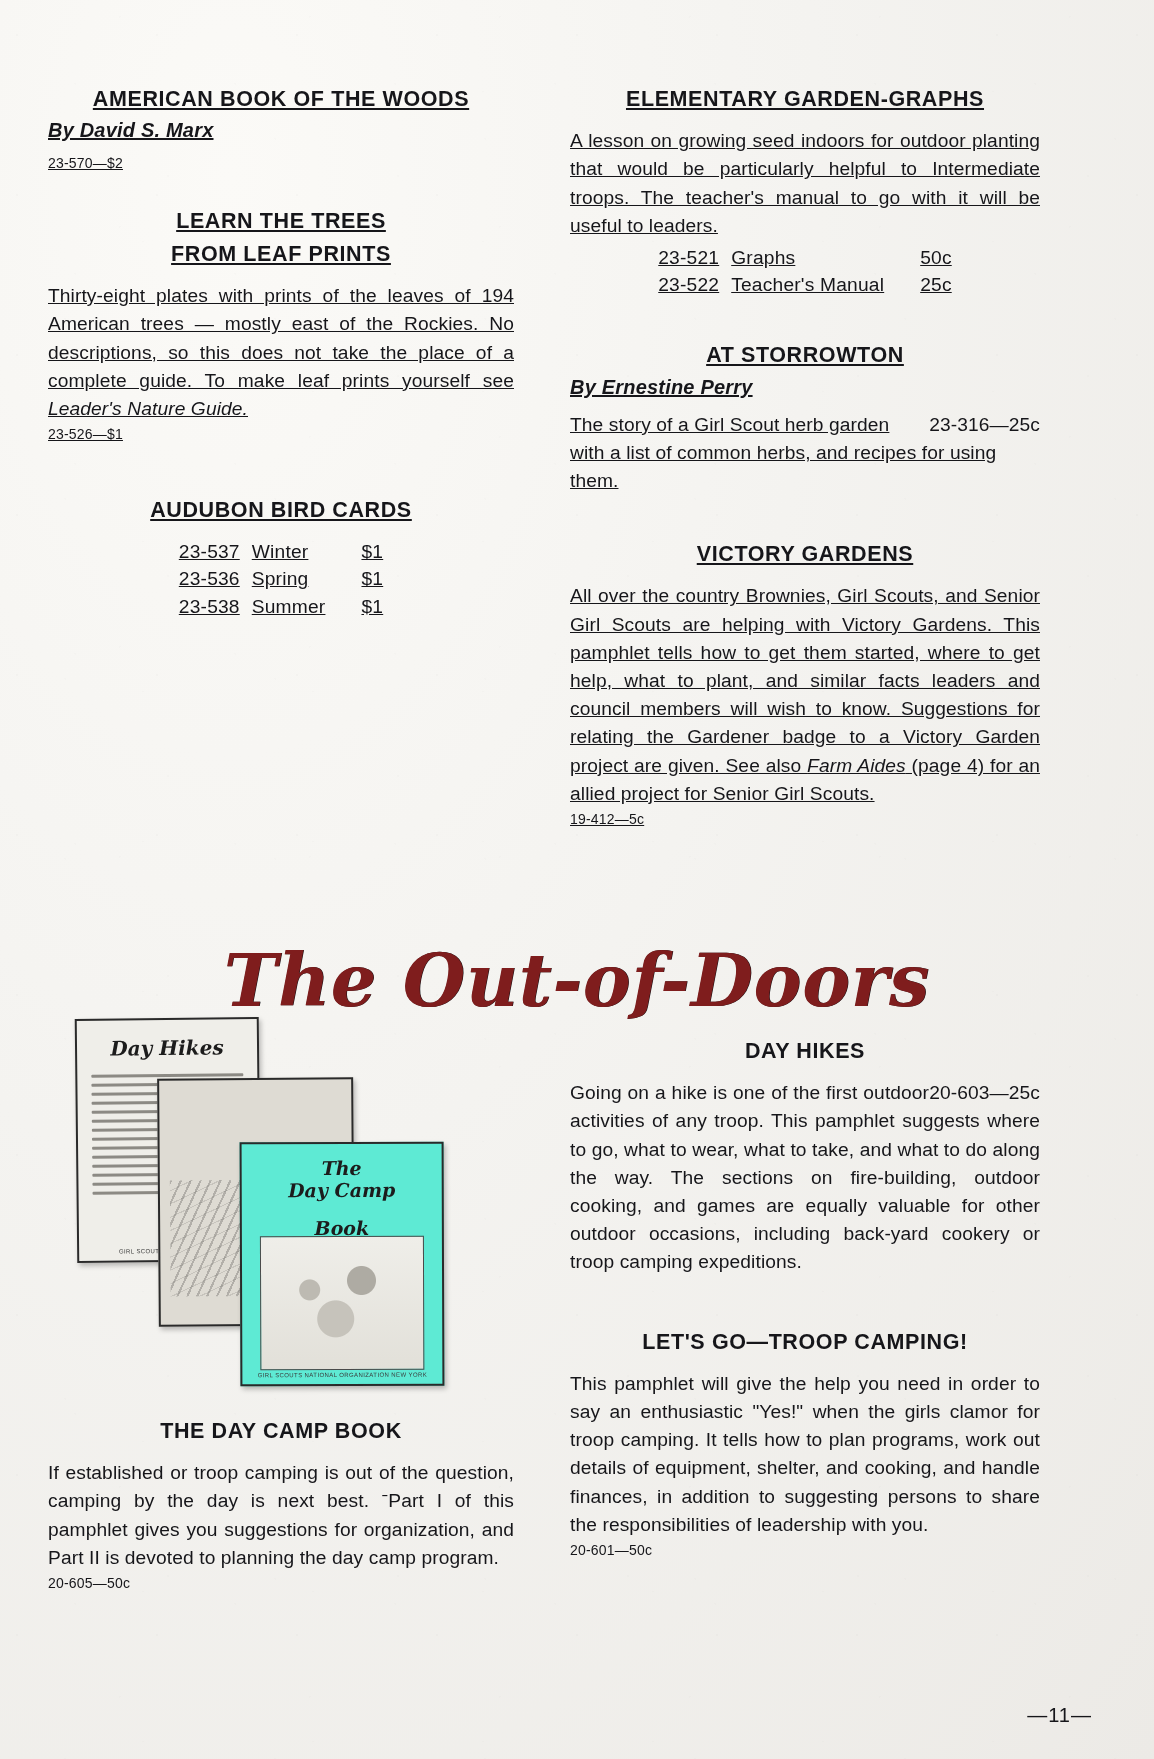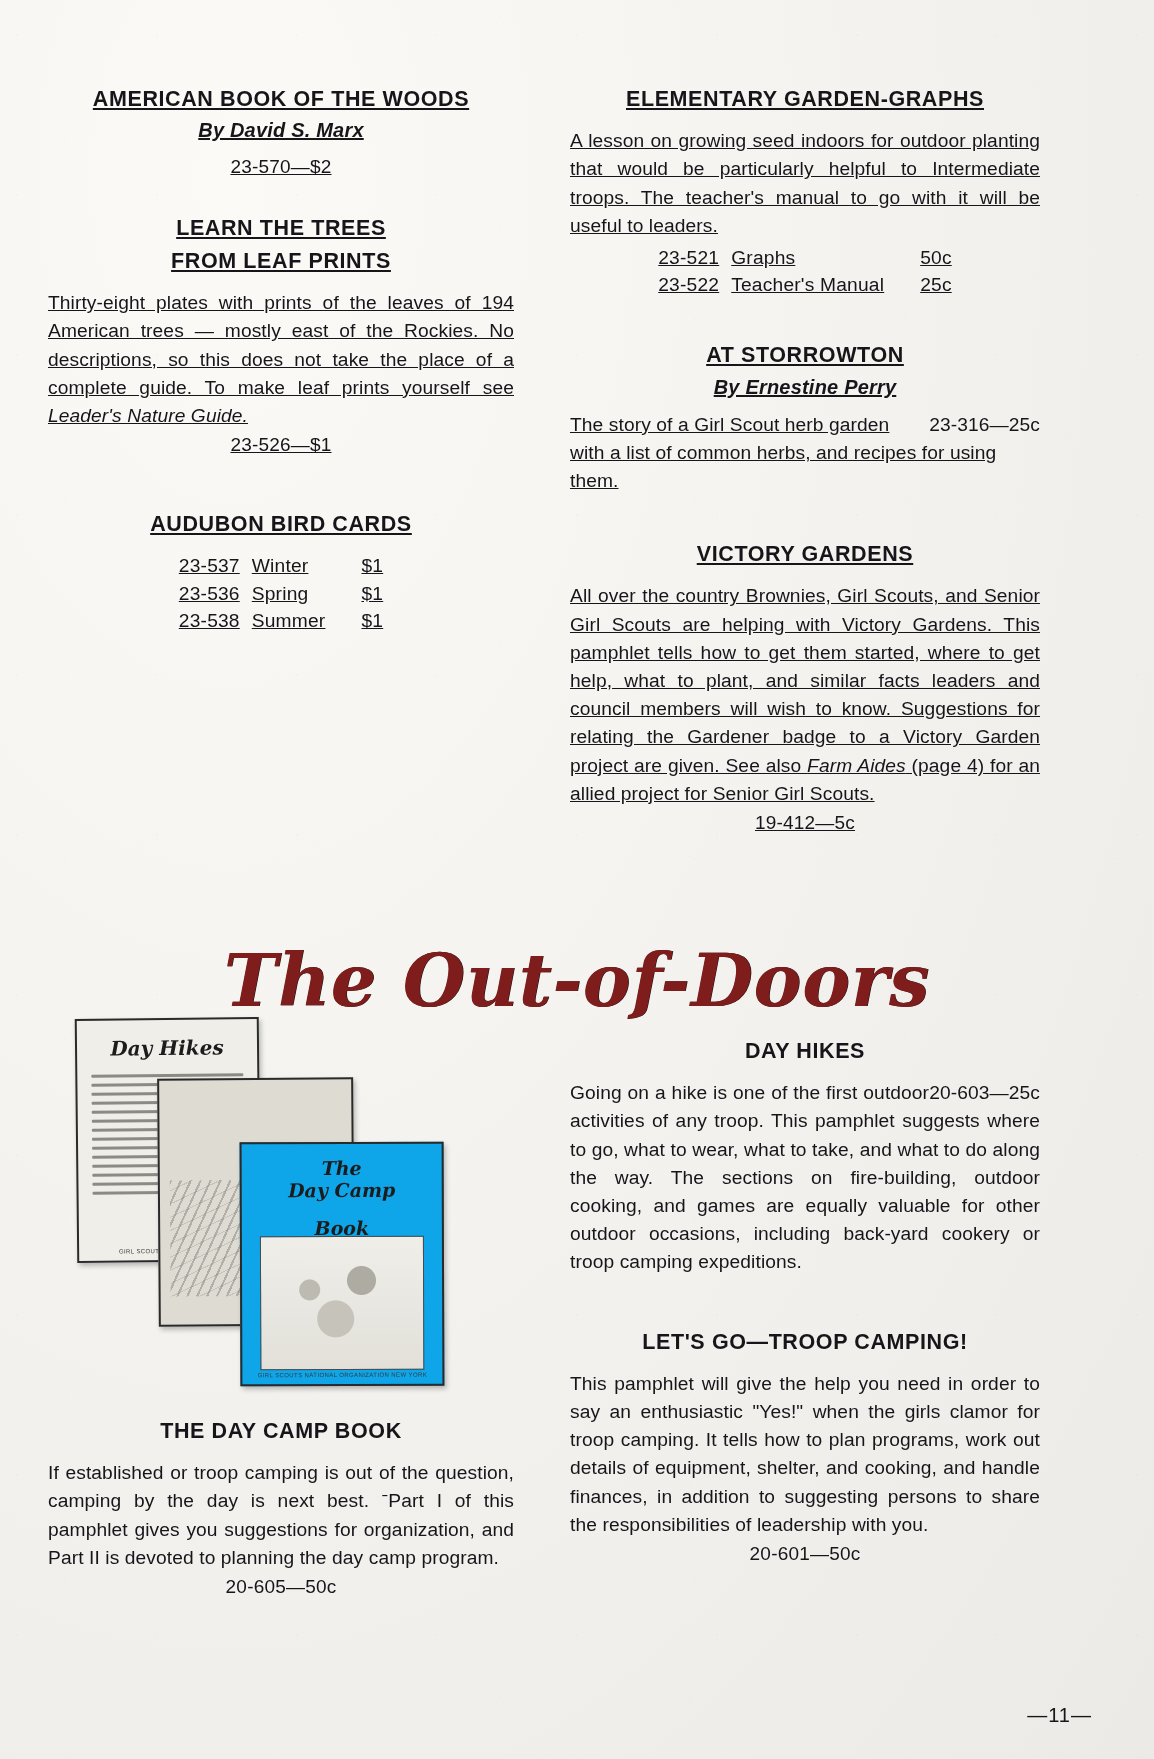--- a/index.html
+++ b/index.html
@@ -55,41 +55,41 @@
 
   h2.title {
     font-size: 21.5px;
     font-weight: bold;
     letter-spacing: .6px;
     text-align: center;
     margin: 0 0 6px 0;
     line-height: 1.26;
   }
   .byline {
-    text-align: center;
+    text-align: left;
     font-style: italic;
     font-weight: bold;
     font-size: 20px;
     margin: 0 0 12px 0;
     letter-spacing: .2px;
   }
   p.body {
     font-size: 19.2px;
     line-height: 1.47;
     margin: 0;
     text-align: justify;
     letter-spacing: .1px;
   }
   p.body.nojust { text-align: left; }
   .it { font-style: italic; }
 
   .code-line {
-    font-size: 19px;
+    font-size: 14px;
     line-height: 1.42;
-    text-align: center;
+    text-align: left;
     margin: 2px 0 0 0;
     letter-spacing: .2px;
   }
   .code-table {
     margin: 4px auto 0 auto;
     border-collapse: collapse;
   }
   .code-table td {
     font-size: 19.2px;
     line-height: 1.42;
@@ -132,21 +132,21 @@
   }
   .booklet {
     position: absolute;
     background: #e8e6e0;
     border: 2px solid #2a2a2a;
     box-shadow: 2px 3px 5px rgba(0,0,0,.25);
     overflow: hidden;
   }
   .bk1 { left: 4px;  top: 6px;   width: 180px; height: 240px; transform: rotate(-0.6deg); background:#efeee9;}
   .bk2 { left: 86px; top: 66px;  width: 192px; height: 244px; transform: rotate(-0.4deg); background:#dedbd3;}
-  .bk3 { left: 168px;top: 130px; width: 200px; height: 240px; transform: rotate(-0.2deg); background:#0ea5e9;}
+  .bk3 { left: 168px;top: 130px; width: 200px; height: 240px; transform: rotate(-0.2deg); background:#5eead4;}
 
   .bk-title {
     text-align: center;
     font-family: "DejaVu Serif", serif;
     font-style: italic;
     font-weight: bold;
     color: #1c1c1c;
   }
   .bk1 .bk-title { font-size: 20px; margin-top: 16px; }
   .bk2 .bk-title { font-size: 17px; margin-top: 12px; }

